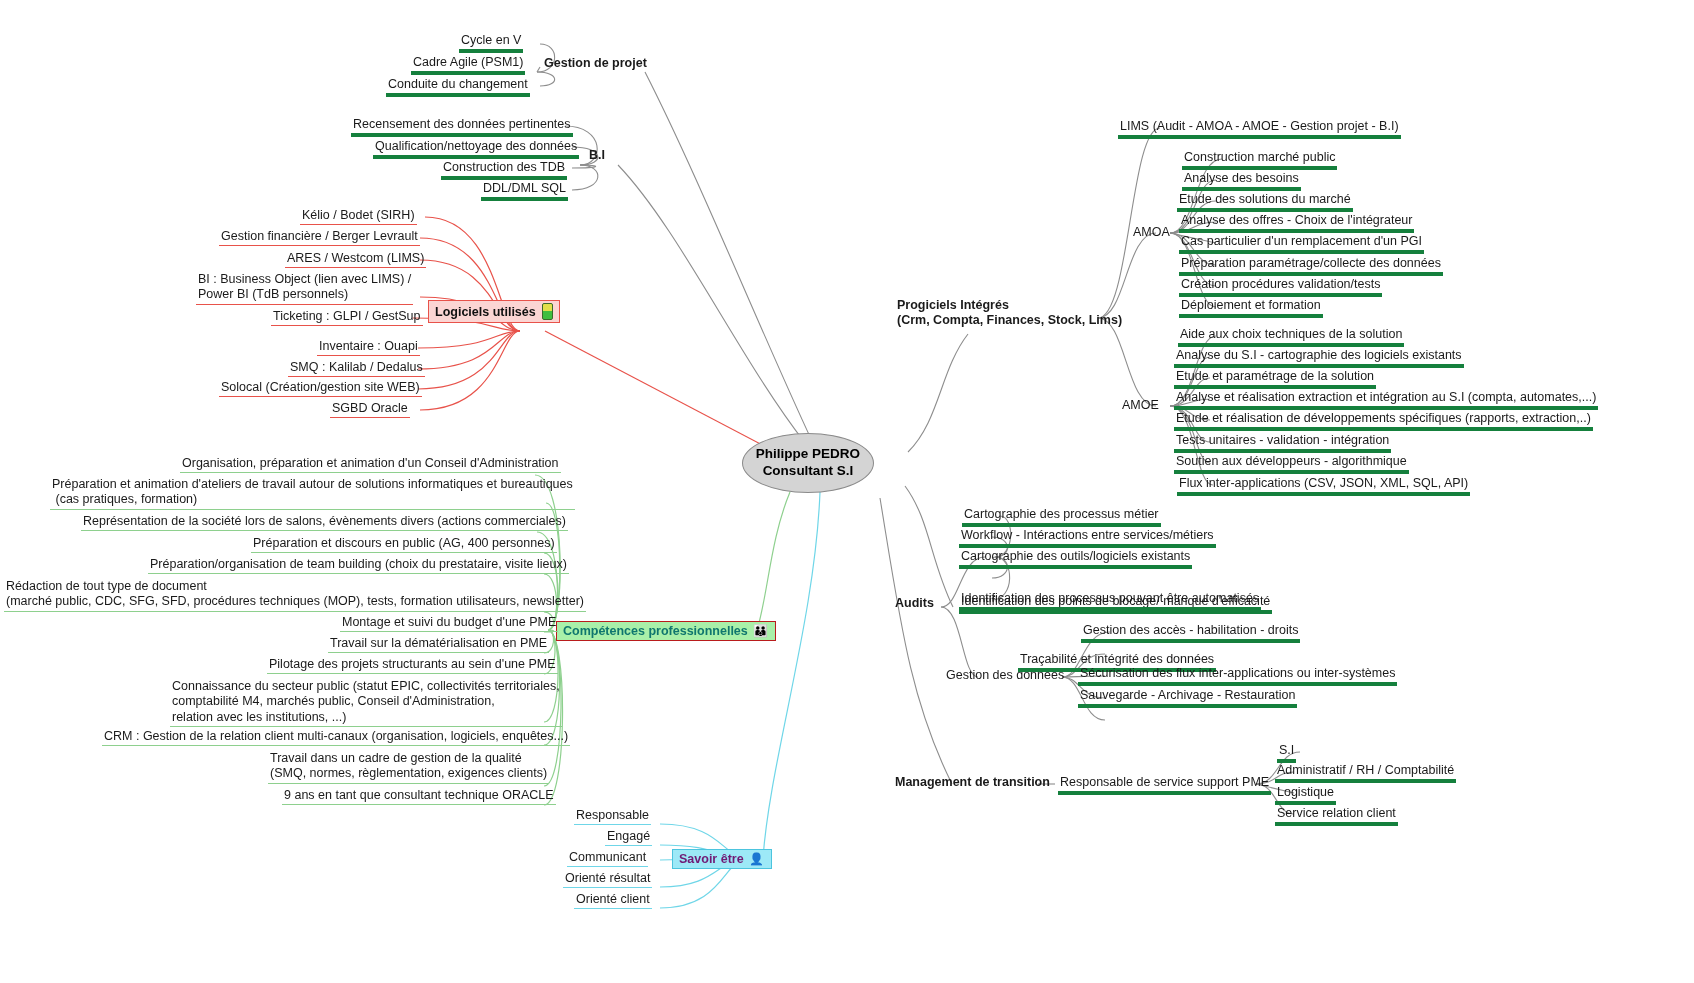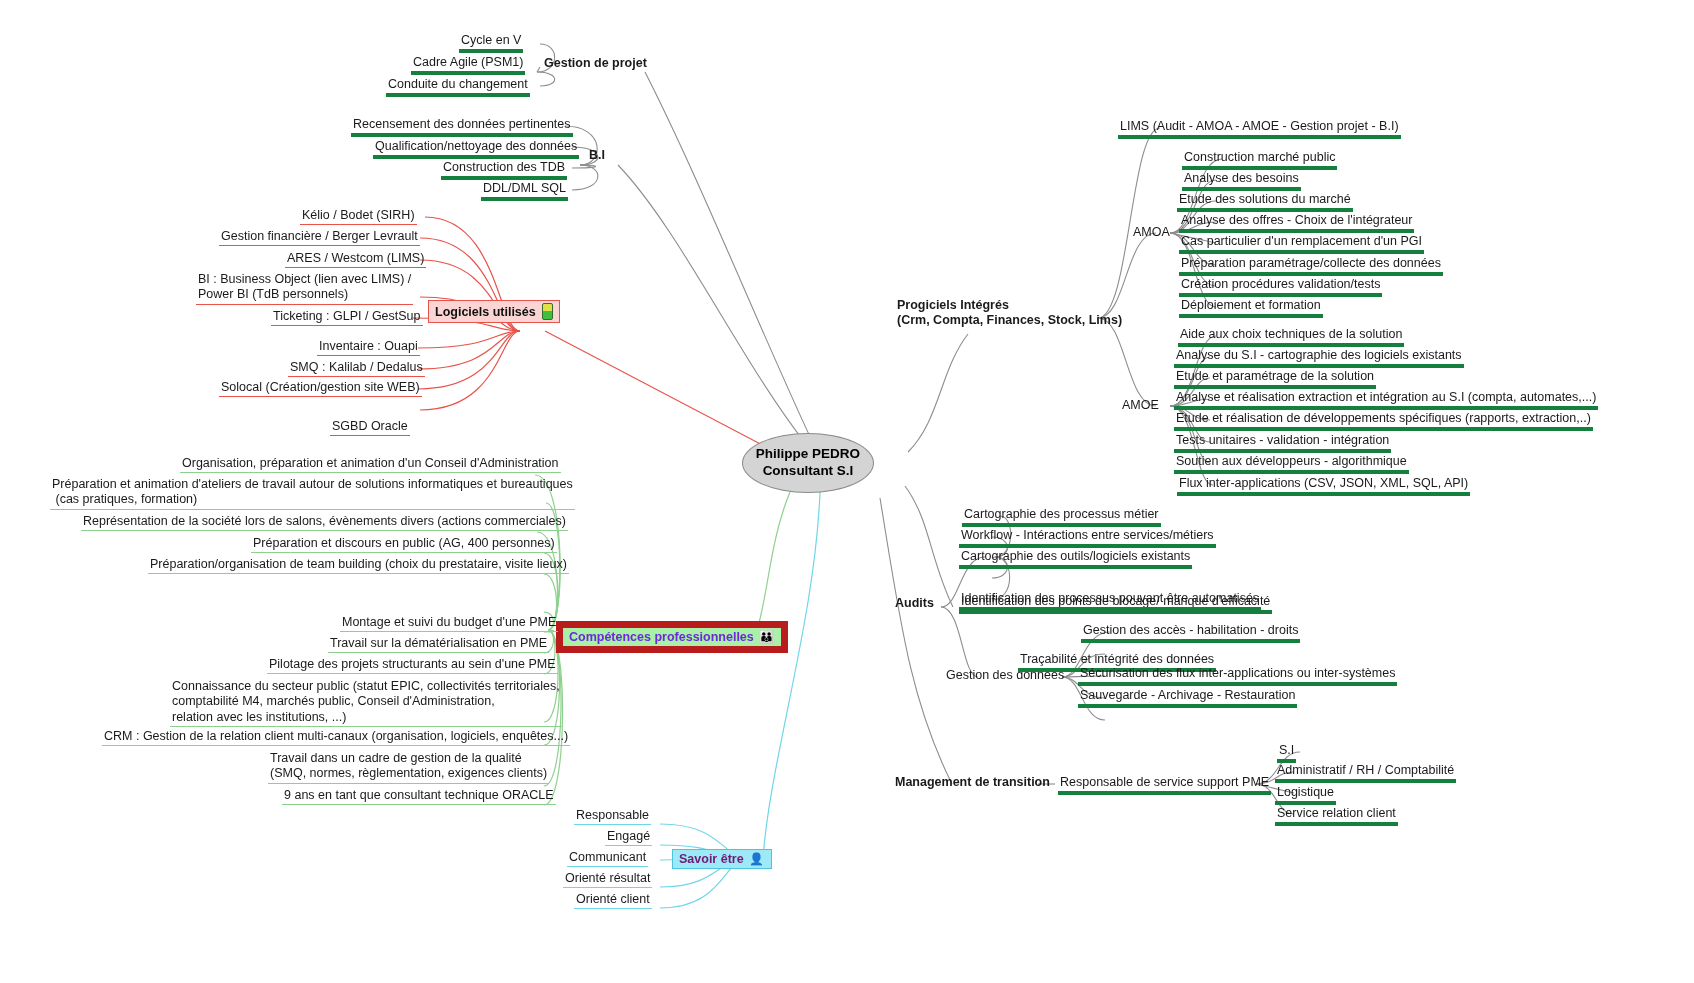--- a/index.html
+++ b/index.html
@@ -47,21 +47,21 @@
   
   .topic-box{
     position:absolute;
     box-sizing:border-box;
     display:flex;align-items:center;gap:6px;
     font-weight:bold;font-size:12.5px;
     padding:2px 6px;
     white-space:nowrap;
   }
   .topic-red{background:#fbd5d3;border:1px solid #e8524a;color:#111;}
-  .topic-green{background:#a9f0a9;border:7px solid #b91c1c;color:#6d28d9;}
+  .topic-green{background:#a9f0a9;border:1px solid #b91c1c;color:#0f766e;}
   .topic-cyan{background:#9de9f7;border:1px solid #4cc4de;color:#701a75;}
 
   
   .ico{display:inline-block;line-height:1;font-size:12px;}
   .ico-traffic{
     width:9px;height:15px;border:1px solid #3a6b2a;border-radius:2px;
     background:linear-gradient(#e2e04a 0 50%,#3fbe3f 50% 100%);
   }
   .ico-people{font-size:12px;}
   .ico-person{font-size:12px;}
@@ -205,33 +205,35 @@
   </div>
   <div class="node u-red" style="left:300px;top:208px;">Kélio / Bodet (SIRH)</div>
   <div class="node u-red" style="left:219px;top:229px;">Gestion financière / Berger Levrault</div>
   <div class="node u-red" style="left:285px;top:251px;">ARES / Westcom (LIMS)</div>
   <div class="node u-red" style="left:196px;top:272px;">BI : Business Object (lien avec LIMS) /
 Power BI (TdB personnels)</div>
   <div class="node u-red" style="left:271px;top:309px;">Ticketing : GLPI / GestSup</div>
   <div class="node u-red" style="left:317px;top:339px;">Inventaire : Ouapi</div>
   <div class="node u-red" style="left:288px;top:360px;">SMQ : Kalilab / Dedalus</div>
   <div class="node u-red" style="left:219px;top:380px;">Solocal (Création/gestion site WEB)</div>
-  <div class="node u-red" style="left:330px;top:419px;">SGBD Oracle</div>
+  <div class="node u-red" style="left:330px;top:401px;">SGBD Oracle</div>
 
   <div class="topic-box topic-green" style="left:556px;top:621px;">
     <span>Compétences professionnelles</span>
     <span class="ico ico-people">👪</span>
   </div>
 
   <div class="node u-green" style="left:180px;top:456px;">Organisation, préparation et animation d'un Conseil d'Administration</div>
   <div class="node u-green" style="left:50px;top:477px;">Préparation et animation d'ateliers de travail autour de solutions informatiques et bureautiques
  (cas pratiques, formation)</div>
   <div class="node u-green" style="left:81px;top:514px;">Représentation de la société lors de salons, évènements divers (actions commerciales)</div>
   <div class="node u-green" style="left:251px;top:536px;">Préparation et discours en public (AG, 400 personnes)</div>
   <div class="node u-green" style="left:148px;top:557px;">Préparation/organisation de team building (choix du prestataire, visite lieux)</div>
+  <div class="node u-green" style="left:4px;top:579px;">Rédaction de tout type de document
+(marché public, CDC, SFG, SFD, procédures techniques (MOP), tests, formation utilisateurs, newsletter)</div>
   <div class="node u-green" style="left:340px;top:615px;">Montage et suivi du budget d'une PME</div>
   <div class="node u-green" style="left:328px;top:636px;">Travail sur la dématérialisation en PME</div>
   <div class="node u-green" style="left:267px;top:657px;">Pilotage des projets structurants au sein d'une PME</div>
   <div class="node u-green" style="left:170px;top:679px;">Connaissance du secteur public (statut EPIC, collectivités territoriales,
 comptabilité M4, marchés public, Conseil d'Administration,
 relation avec les institutions, ...)</div>
   <div class="node u-green" style="left:102px;top:729px;">CRM : Gestion de la relation client multi-canaux (organisation, logiciels, enquêtes...)</div>
   <div class="node u-green" style="left:268px;top:751px;">Travail dans un cadre de gestion de la qualité
 (SMQ, normes, règlementation, exigences clients)</div>
   <div class="node u-green" style="left:282px;top:788px;">9 ans en tant que consultant technique ORACLE</div>

